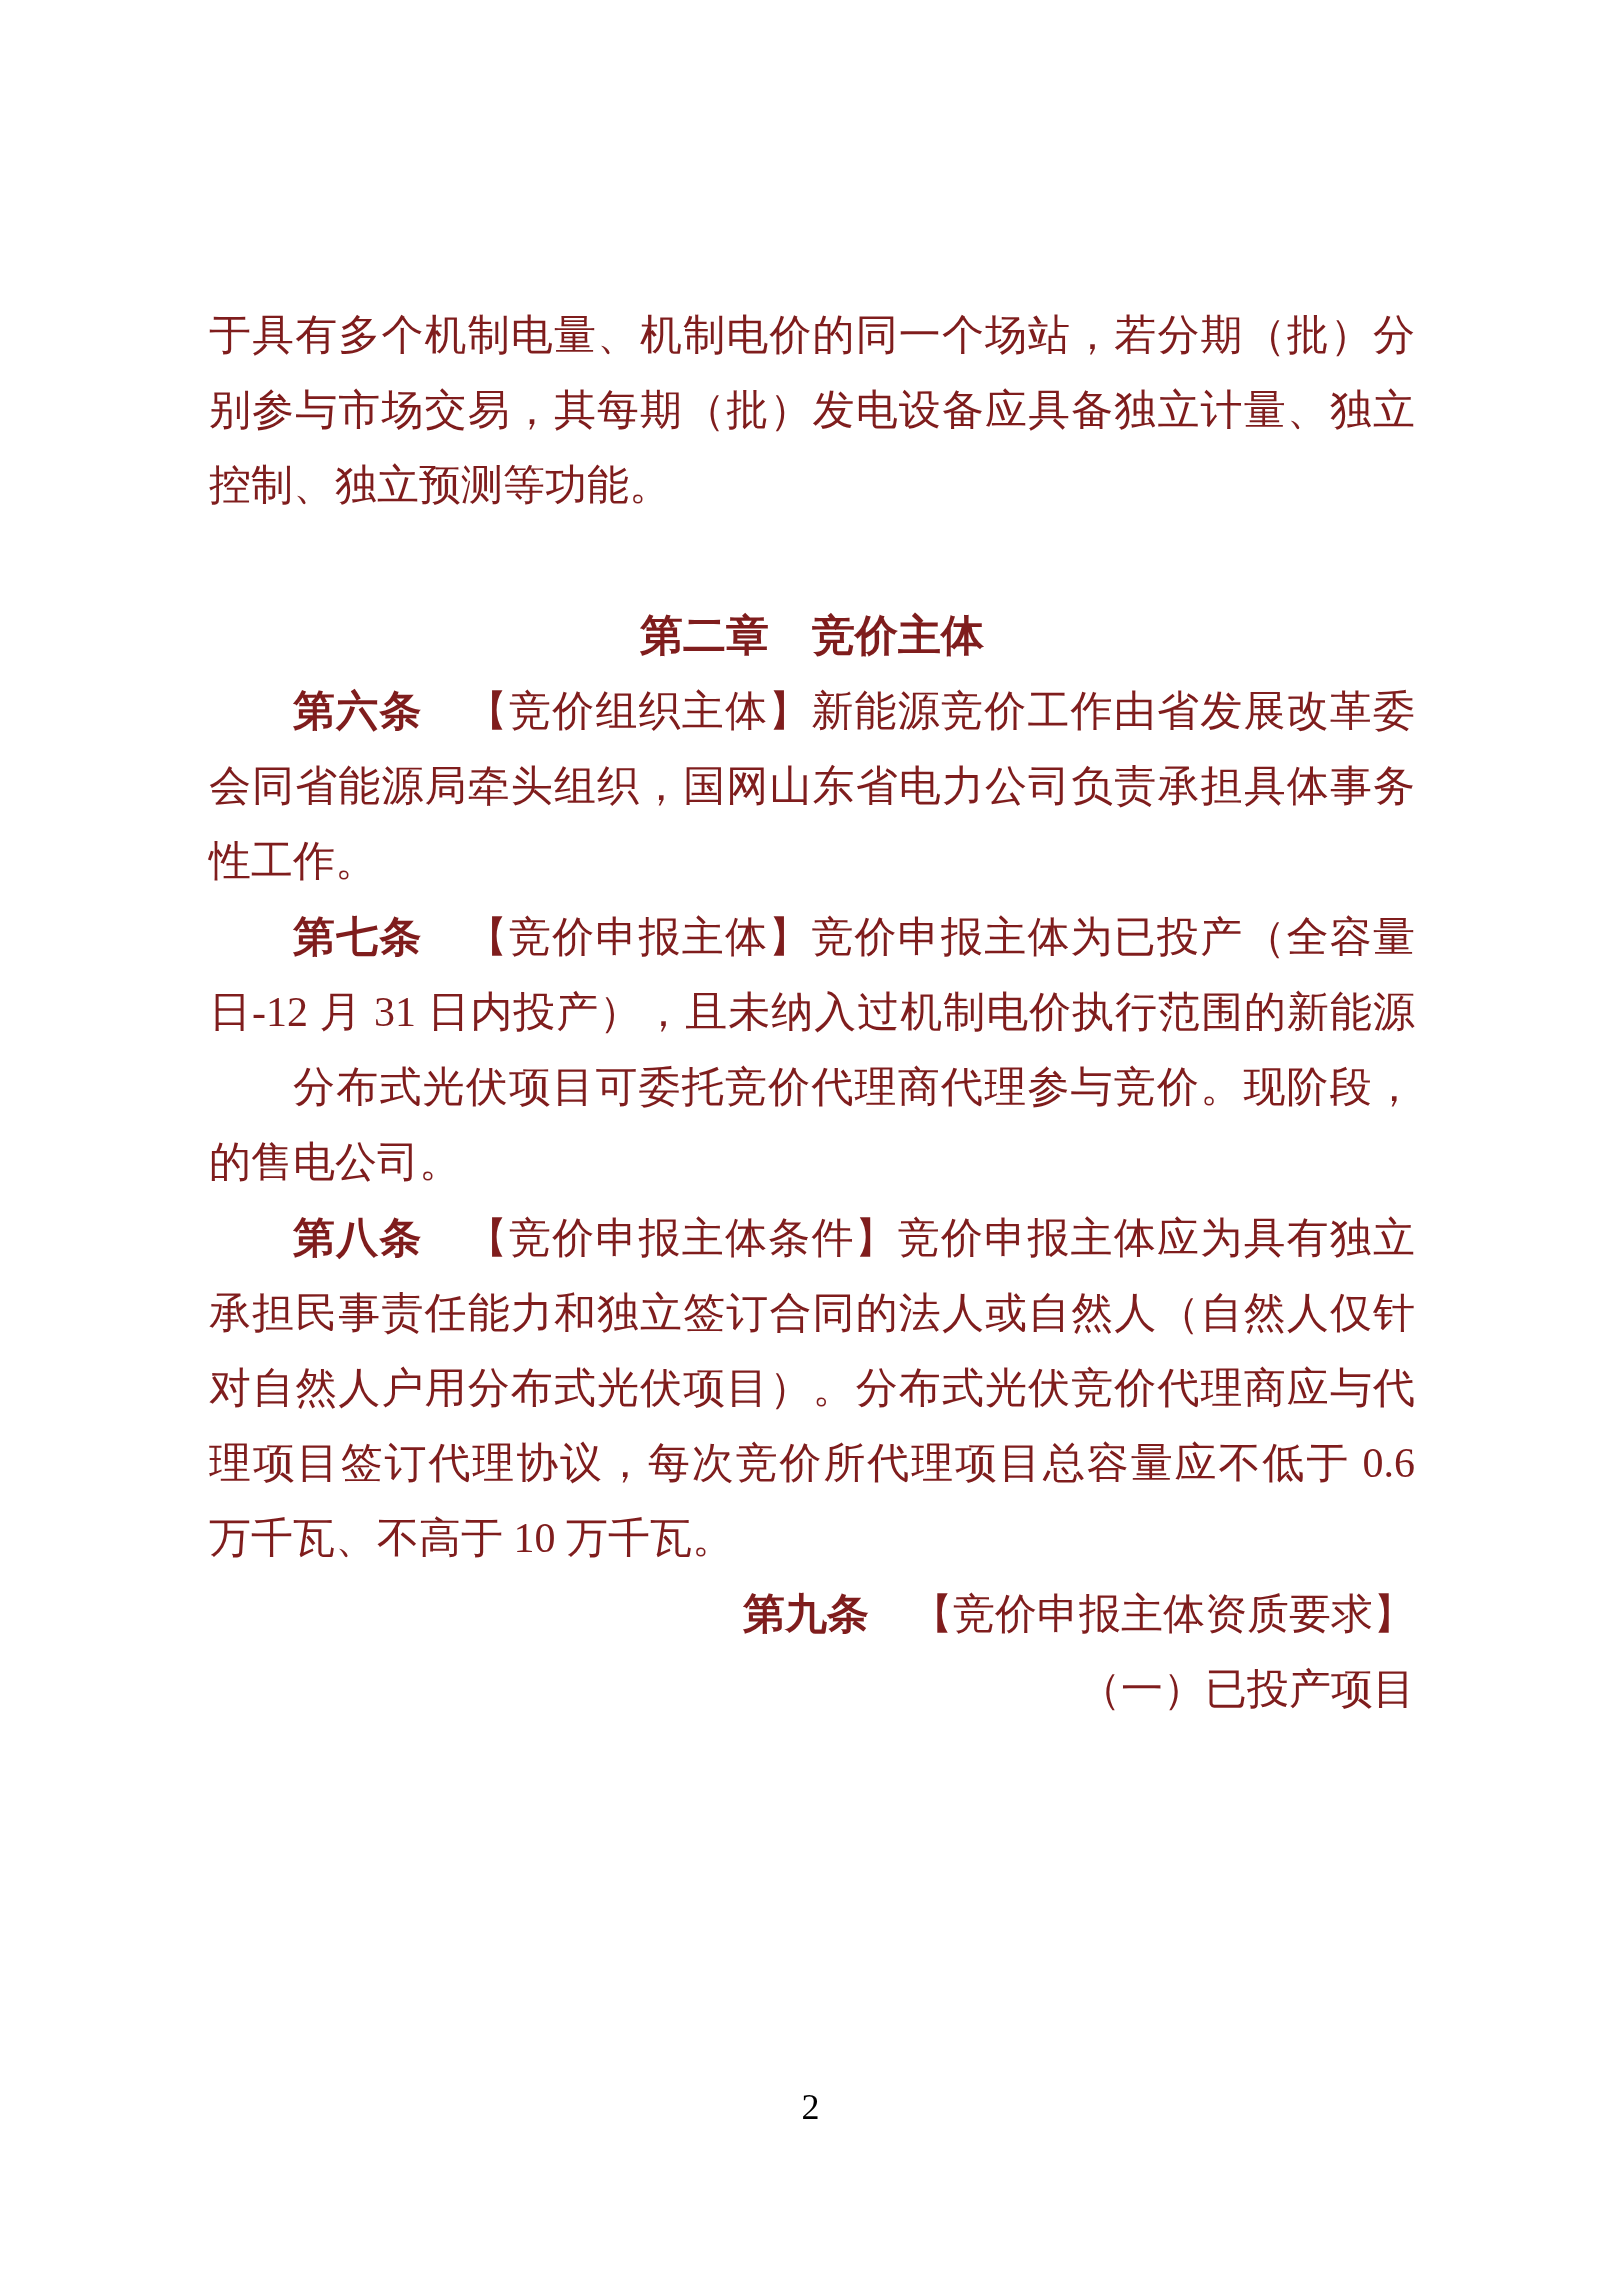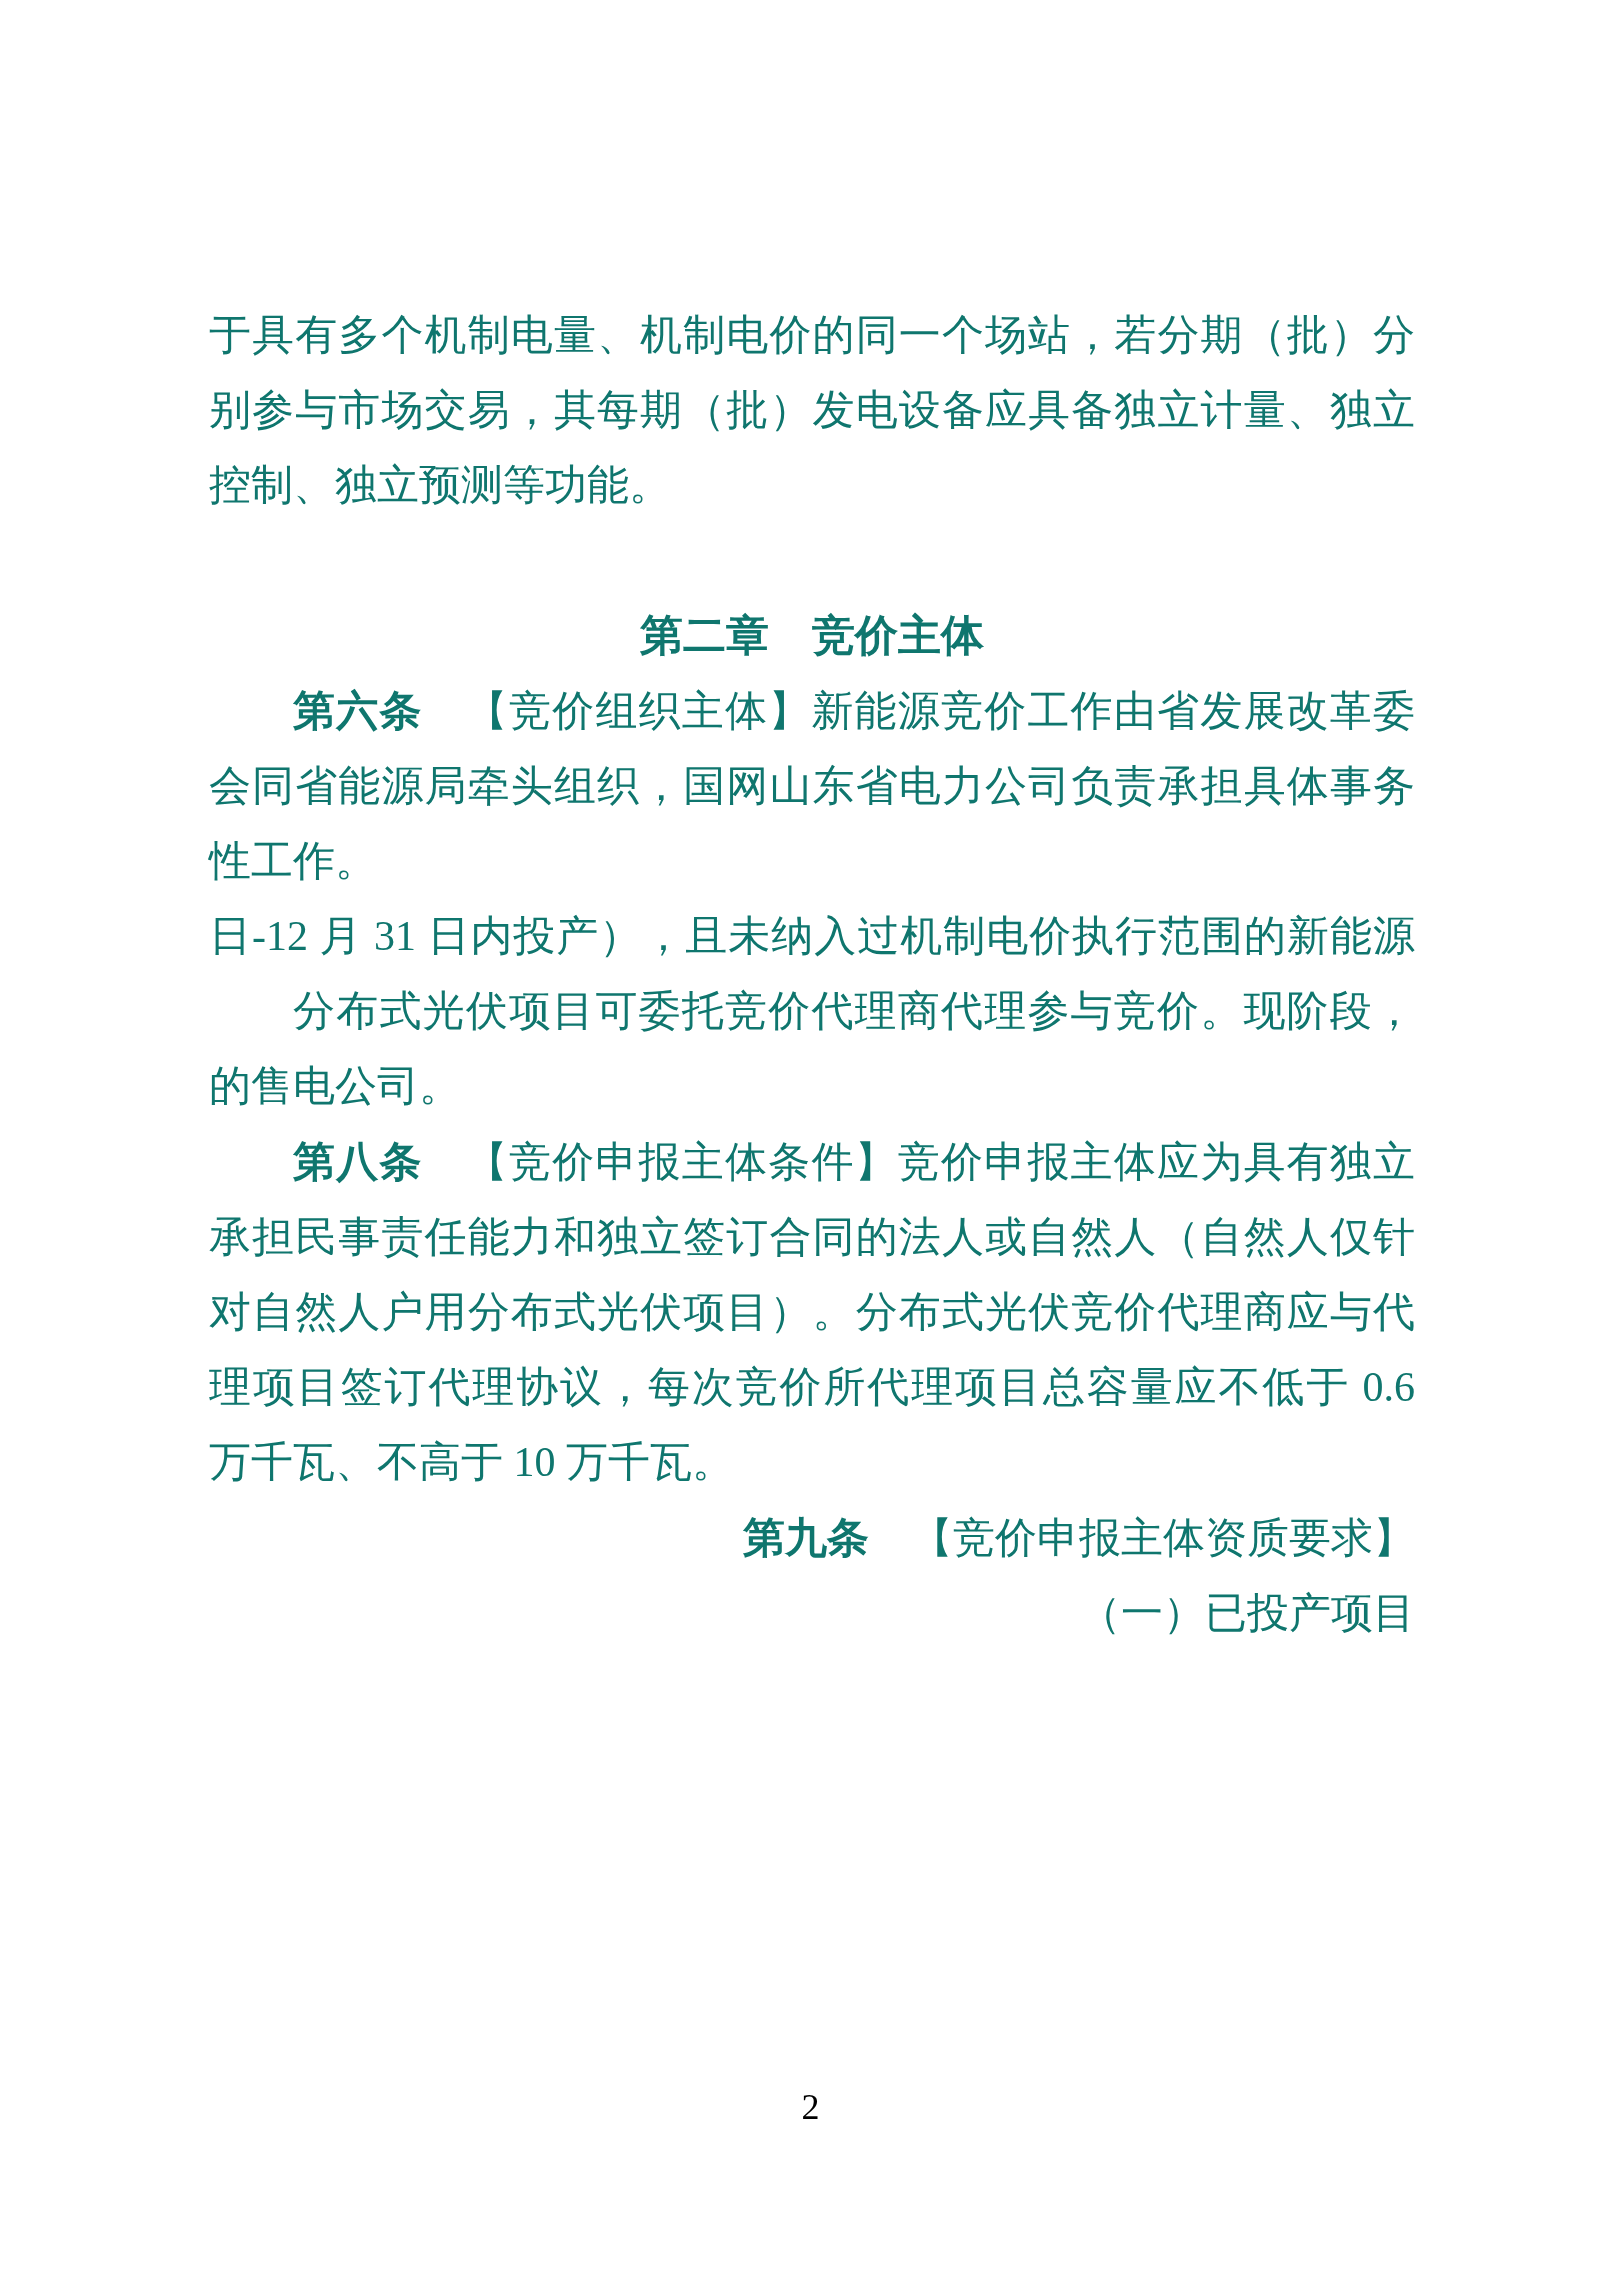--- a/index.html
+++ b/index.html
@@ -16,21 +16,21 @@
     overflow: hidden;
     font-family: "Liberation Serif", "DejaVu Serif", serif;
   }
   .doc-body {
     position: absolute;
     left: 209px;
     top: 298px;
     width: 1206px;
     font-size: 42px;
     line-height: 75px;
-    color: #0f766e;
+    color: #7f1d1d;
   }
   .line {
     min-height: 75px;
     line-height: 75px;
     text-align: left;
     white-space: normal;
   }
   .line.justify {
     text-align: justify;
     text-align-last: justify;
@@ -76,20 +76,21 @@
 <div class="doc-page">
   <div class="doc-body">
       <div class="line justify"><span class="seg">于具有多个机制电量、机制电价的同一个场站，若分期（批）分</span></div>
       <div class="line justify"><span class="seg">别参与市场交易，其每期（批）发电设备应具备独立计量、独立</span></div>
       <div class="line"><span class="seg">控制、独立预测等功能。</span></div>
       <div class="line spacer"></div>
       <div class="line heading"><span class="seg bold">第二章　竞价主体</span></div>
       <div class="line justify indent"><span class="seg bold">第六条</span><span class="seg">　【竞价组织主体】新能源竞价工作由省发展改革委</span></div>
       <div class="line justify"><span class="seg">会同省能源局牵头组织，国网山东省电力公司负责承担具体事务</span></div>
       <div class="line"><span class="seg">性工作。</span></div>
+      <div class="line justify indent"><span class="seg bold">第七条</span><span class="seg">　【竞价申报主体】竞价申报主体为已投产（全容量</span></div>
       <div class="line justify"><span class="seg">日-12 月 31 日内投产），且未纳入过机制电价执行范围的新能源</span></div>
       <div class="line justify indent"><span class="seg">分布式光伏项目可委托竞价代理商代理参与竞价。现阶段，</span></div>
       <div class="line"><span class="seg">的售电公司。</span></div>
       <div class="line justify indent"><span class="seg bold">第八条</span><span class="seg">　【竞价申报主体条件】竞价申报主体应为具有独立</span></div>
       <div class="line justify"><span class="seg">承担民事责任能力和独立签订合同的法人或自然人（自然人仅针</span></div>
       <div class="line justify"><span class="seg">对自然人户用分布式光伏项目）。分布式光伏竞价代理商应与代</span></div>
       <div class="line justify"><span class="seg">理项目签订代理协议，每次竞价所代理项目总容量应不低于 0.6</span></div>
       <div class="line"><span class="seg">万千瓦、不高于 10 万千瓦。</span></div>
       <div class="line indent"><span class="seg bold">第九条</span><span class="seg">　【竞价申报主体资质要求】</span></div>
       <div class="line indent"><span class="seg">（一）已投产项目</span></div>

